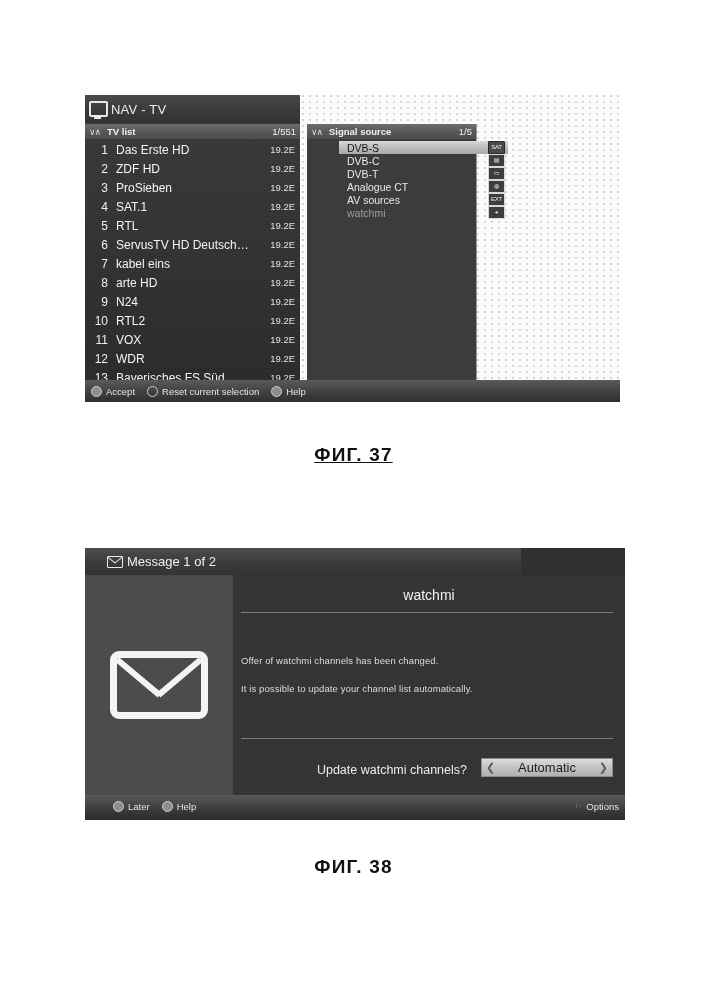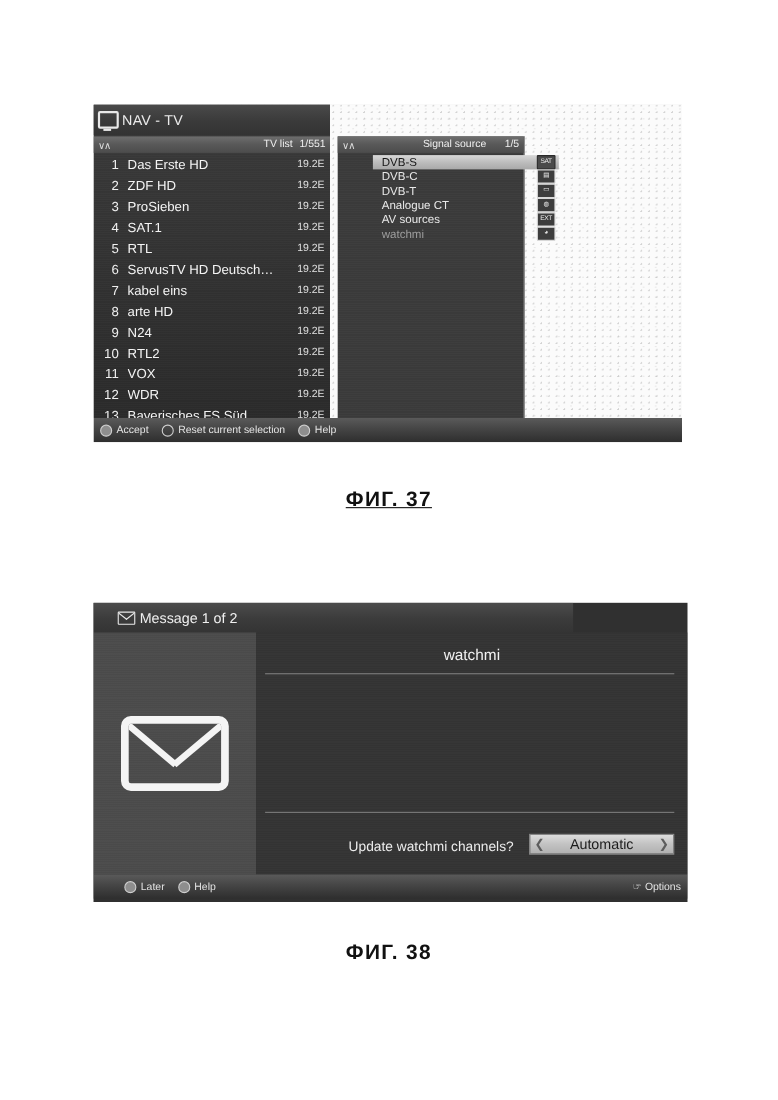--- a/index.html
+++ b/index.html
@@ -64,21 +64,21 @@
   }
   .nav-title-text{color:#eaeaea;font-size:13px;letter-spacing:.2px;}
 
   .list-header{
     position:absolute;left:0;top:29px;width:215px;height:15px;
     background:linear-gradient(180deg,#6e6e6e 0%,#585858 50%,#4c4c4c 100%);
     color:#f0f0f0;font-size:9.5px;
     display:flex;align-items:center;box-sizing:border-box;padding:0 4px;
   }
   .lh-arrows{width:18px;font-size:9px;letter-spacing:-1px;color:#dcdcdc;}
-  .lh-title{flex:1;text-align:right;font-weight:normal;}
+  .lh-title{flex:1;text-align:left;font-weight:bold;}
   .lh-count{width:30px;text-align:right;}
 
   .tv-rows{position:absolute;left:0;top:45px;width:215px;}
   .tv-row{
     height:19px;display:flex;align-items:center;
     color:#f4f4f4;font-size:12px;box-sizing:border-box;padding:0 5px 0 3px;
   }
   .tv-row .num{width:20px;text-align:right;margin-right:8px;color:#f0f0f0;}
   .tv-row .name{flex:1;overflow:hidden;white-space:nowrap;}
   .tv-row .sat{font-size:9.5px;color:#e2e2e2;}
@@ -364,20 +364,24 @@
   </div>
 
   <div class="msg-left">
     <span class="env-big"></span>
   </div>
 
   <div class="msg-right">
     <div class="msg-heading">watchmi</div>
     <div class="msg-rule" id="rule-top"></div>
 
+    <div class="msg-body">
+      <div class="msg-line">Offer of watchmi channels has been changed.</div>
+      <div class="msg-line">It is possible to update your channel list automatically.</div>
+    </div>
 
     <div class="msg-rule" id="rule-bot"></div>
 
     <div class="update-row">
       <span class="update-label">Update  watchmi channels?</span>
       <div class="selector">
         <span class="sel-arrow">❮</span>
         <span class="sel-value">Automatic</span>
         <span class="sel-arrow">❯</span>
       </div>

